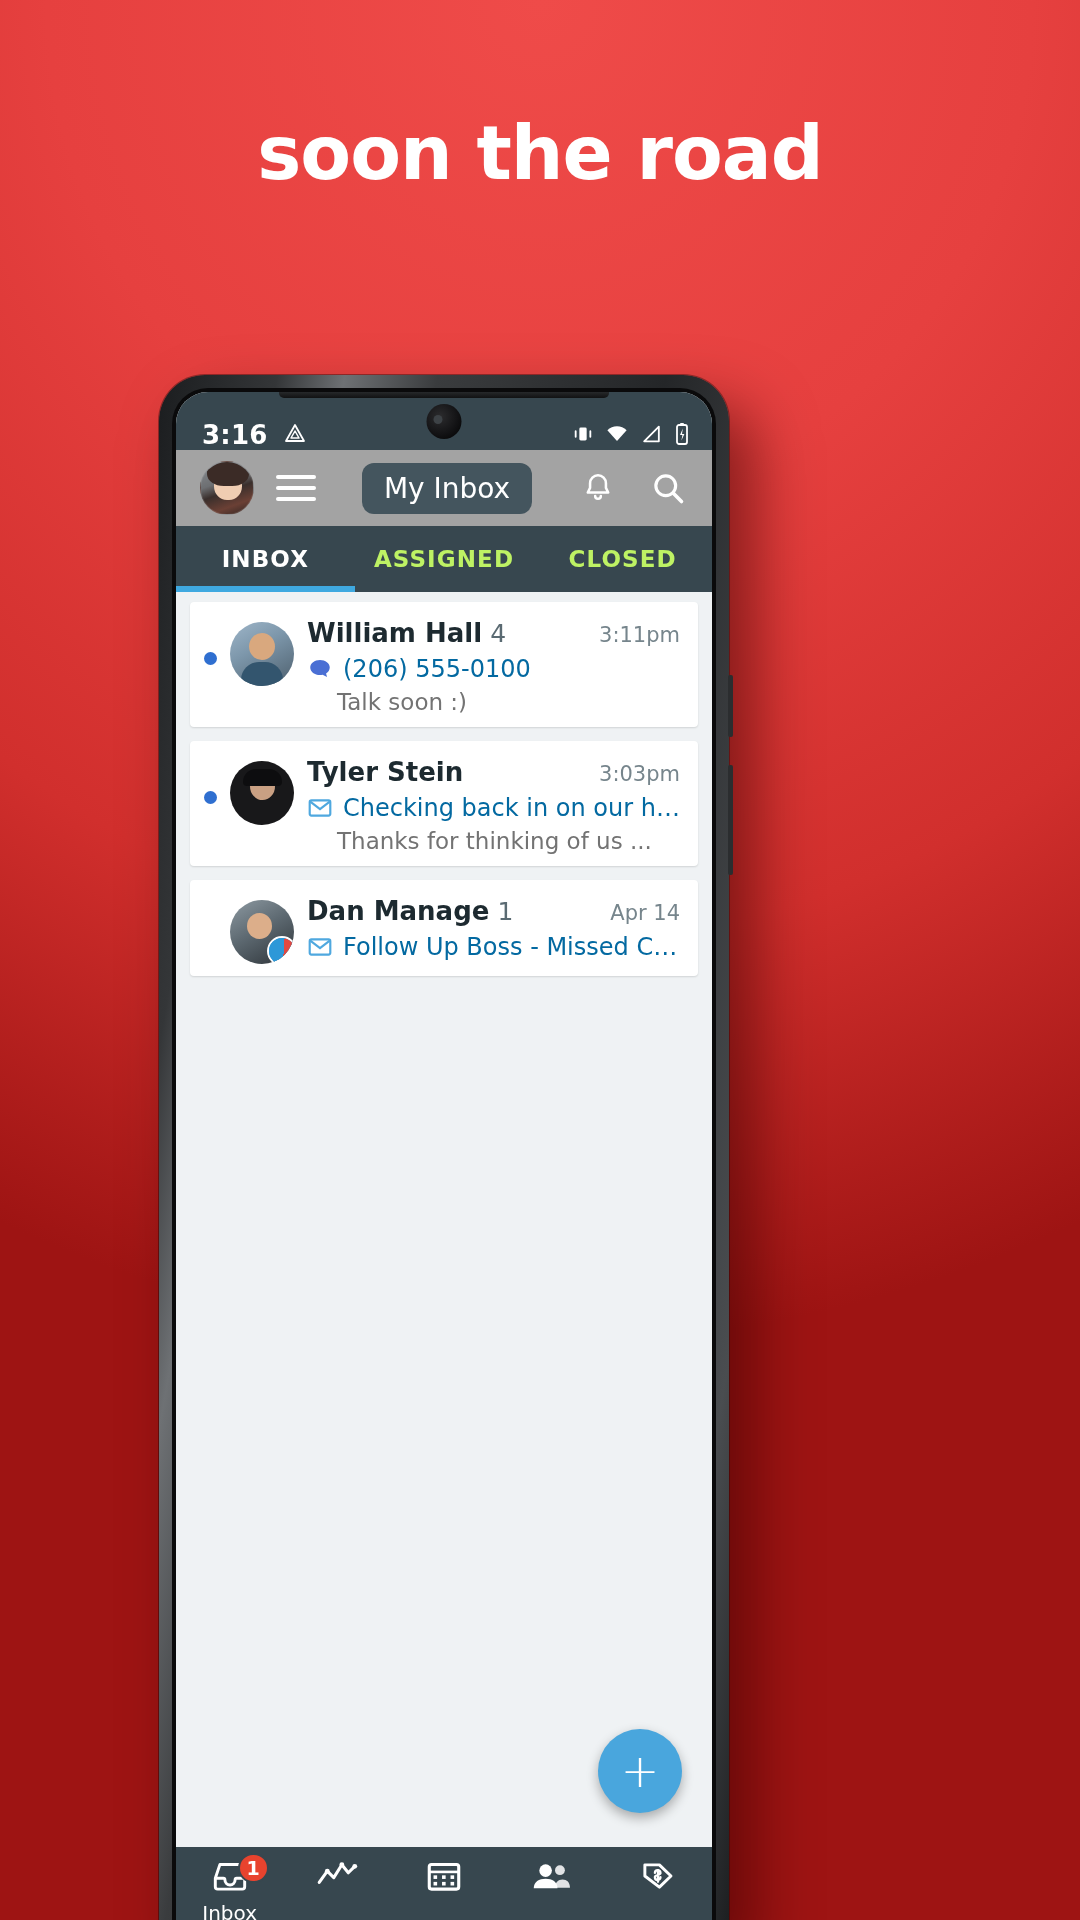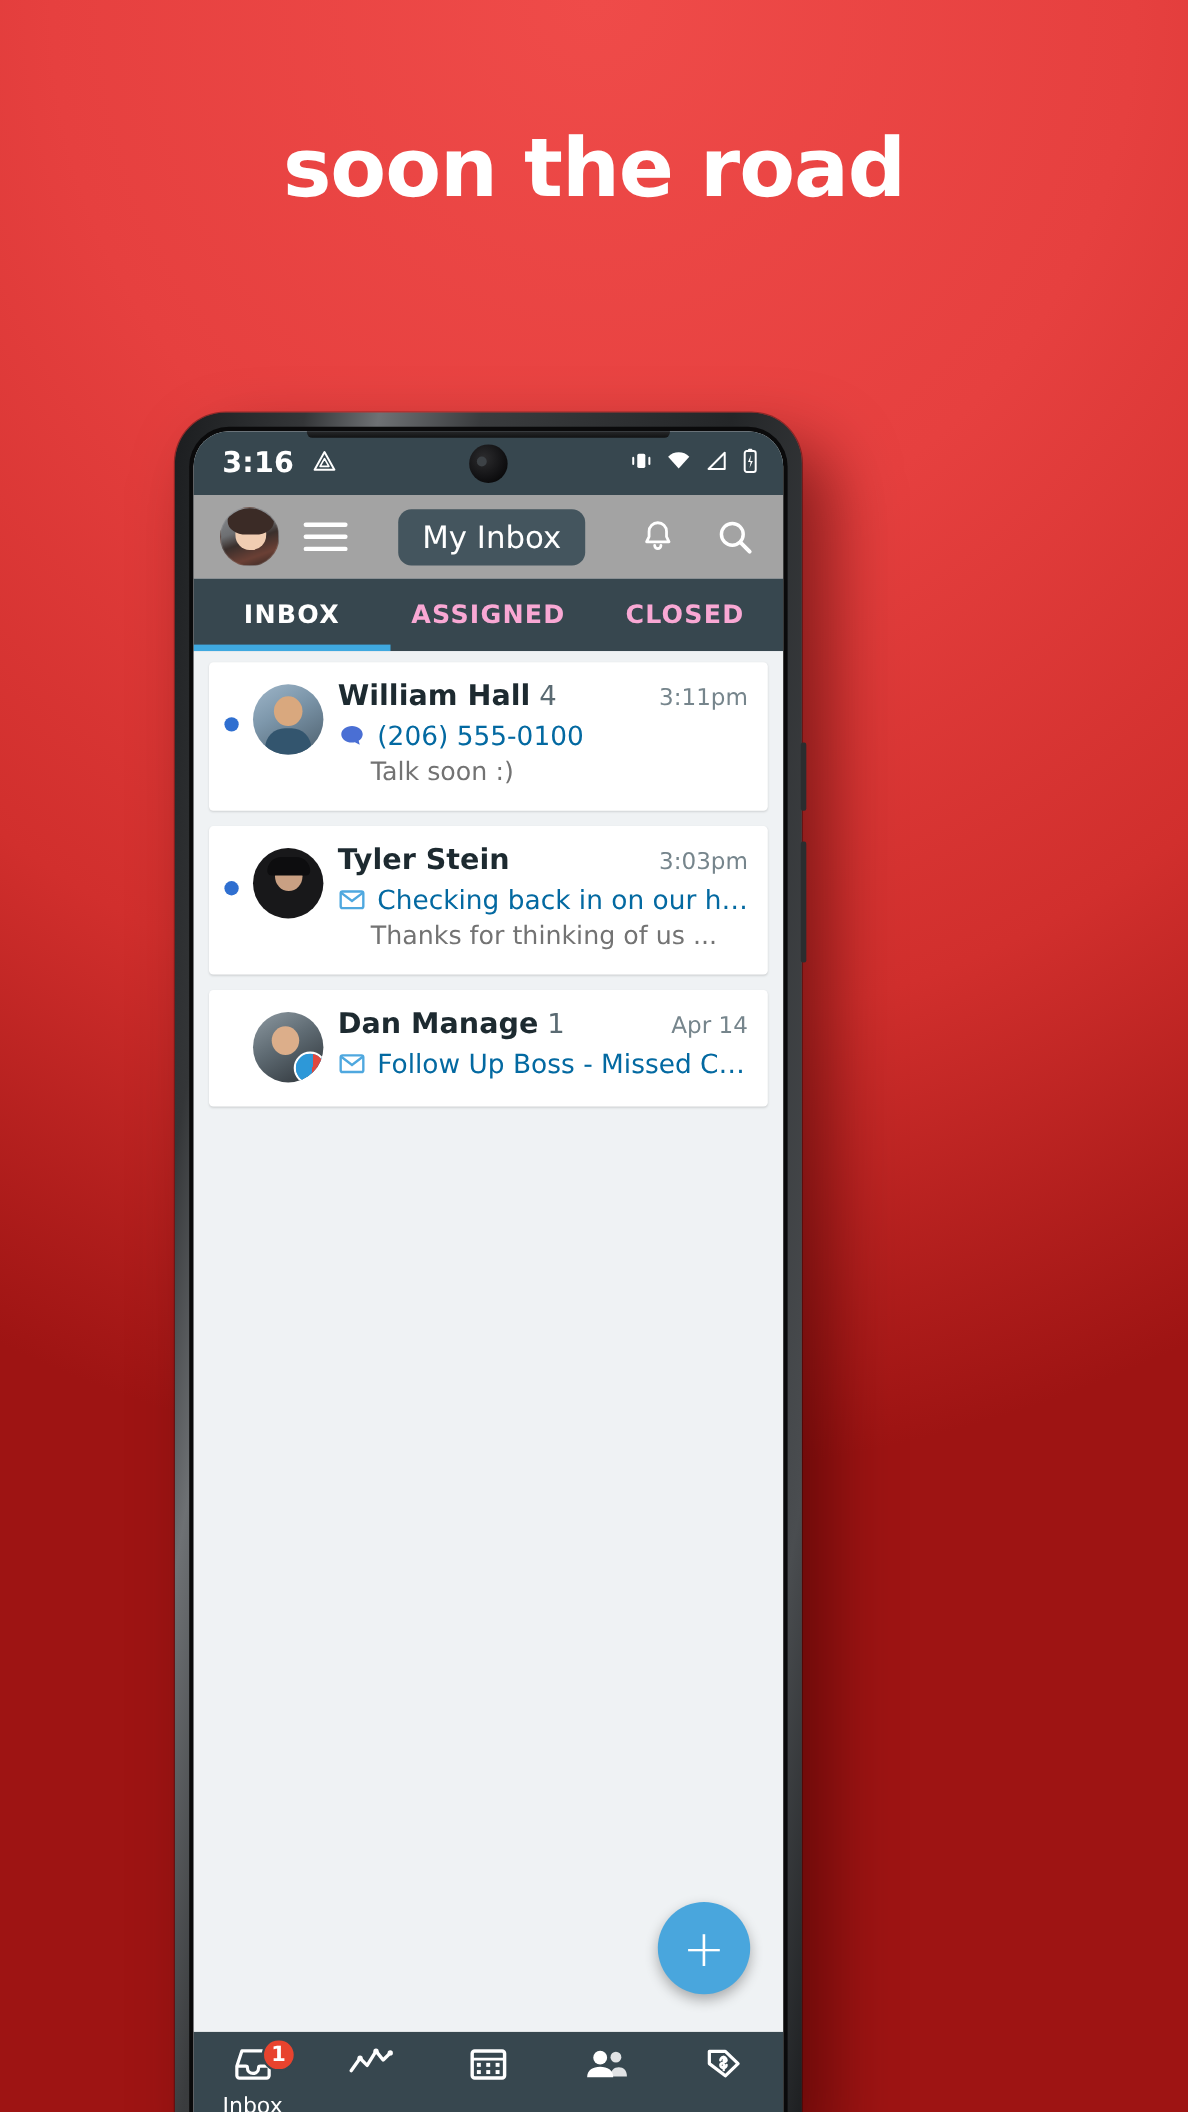--- a/index.html
+++ b/index.html
@@ -55,21 +55,21 @@
     position:absolute; top:-1px; left:50%; transform:translateX(-50%);
     width:330px; height:7px; border-radius:0 0 5px 5px;
     background:linear-gradient(#2a2c2e,#111213);
     z-index:40;
   }
 
   
   .statusbar{
     background:#37474F; color:#fff;
     height:58px; flex:0 0 58px;
-    display:flex; align-items:center; justify-content:space-between;
+    display:flex; align-items:flex-end; justify-content:space-between;
     padding:0 22px 0 26px;
     position:relative;
   }
   .sb-left{ display:flex; align-items:center; gap:16px; }
   .sb-time{ font-size:26px; font-weight:bold; letter-spacing:.2px;
             font-family:"DejaVu Sans", sans-serif; }
   .sb-right{ display:flex; align-items:center; gap:11px; }
   .punchhole{
     position:absolute; left:50%; top:12px; transform:translateX(-50%);
     width:35px; height:35px; border-radius:50%;
@@ -131,40 +131,40 @@
   
   .tabs{
     background:#37474F;
     height:66px; flex:0 0 66px;
     display:flex; align-items:stretch;
     position:relative;
   }
   .tab{
     flex:1; display:flex; align-items:center; justify-content:center;
     font-size:23px; letter-spacing:1.1px; font-weight:bold;
-    color:#f9a8d4; cursor:pointer;
+    color:#bef264; cursor:pointer;
     font-family:"DejaVu Sans", sans-serif;
   }
   .tab.active{ color:#ffffff; }
   .tab-indicator{
     position:absolute; bottom:0; left:0; width:33.333%;
     height:6px; background:#3FA9E0;
   }
 
   
   .list{
     flex:1 1 auto; background:#EFF2F4;
     padding:10px 14px 0 14px;
     overflow:hidden; position:relative;
   }
   .card{
     background:#ffffff;
     border-radius:4px;
     margin-bottom:14px;
-    padding:16px 18px 22px 14px;
+    padding:16px 18px 12px 14px;
     display:flex; gap:13px;
     box-shadow:0 1px 2px rgba(0,0,0,.13);
     position:relative;
   }
   .unread-dot{
     width:13px; height:13px; border-radius:50%;
     background:#2F6FD0; flex:0 0 13px;
     margin-top:34px;
   }
   .unread-spacer{ width:13px; flex:0 0 13px; }

